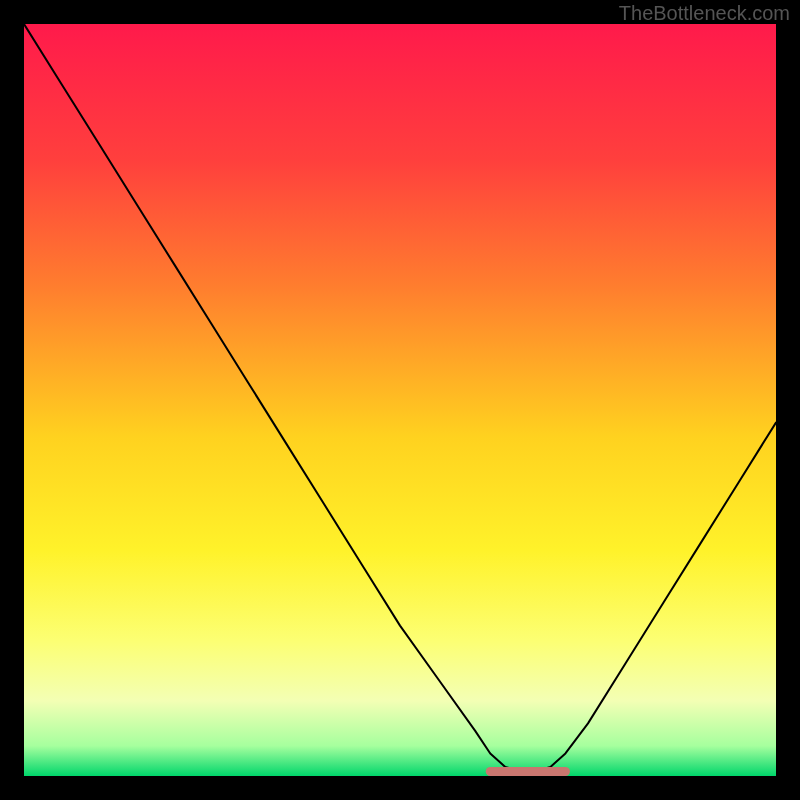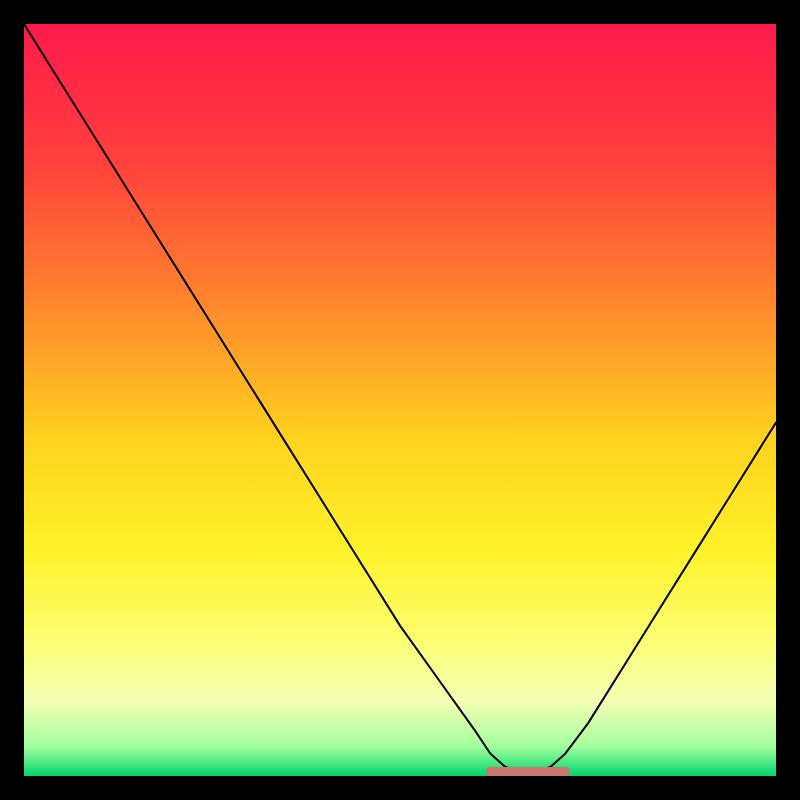--- a/index.html
+++ b/index.html
@@ -36,20 +36,21 @@
     left: 0; top: 0;
     width: 100%; height: 100%;
     overflow: visible;
   }
 </style>
 </head>
 <body>
 
 <div class="chart-container">
 
+  <div class="watermark">TheBottleneck.com</div>
 
   <div class="plot-area">
     <svg class="gradient-bg" viewBox="0 0 100 100" preserveAspectRatio="none">
       <defs>
         <linearGradient id="bg-grad" x1="0" y1="0" x2="0" y2="1">
             <stop offset="0%" stop-color="#ff1a4b"></stop>
             <stop offset="18%" stop-color="#ff3f3d"></stop>
             <stop offset="35%" stop-color="#ff7e2e"></stop>
             <stop offset="55%" stop-color="#ffd21f"></stop>
             <stop offset="70%" stop-color="#fff22a"></stop>

